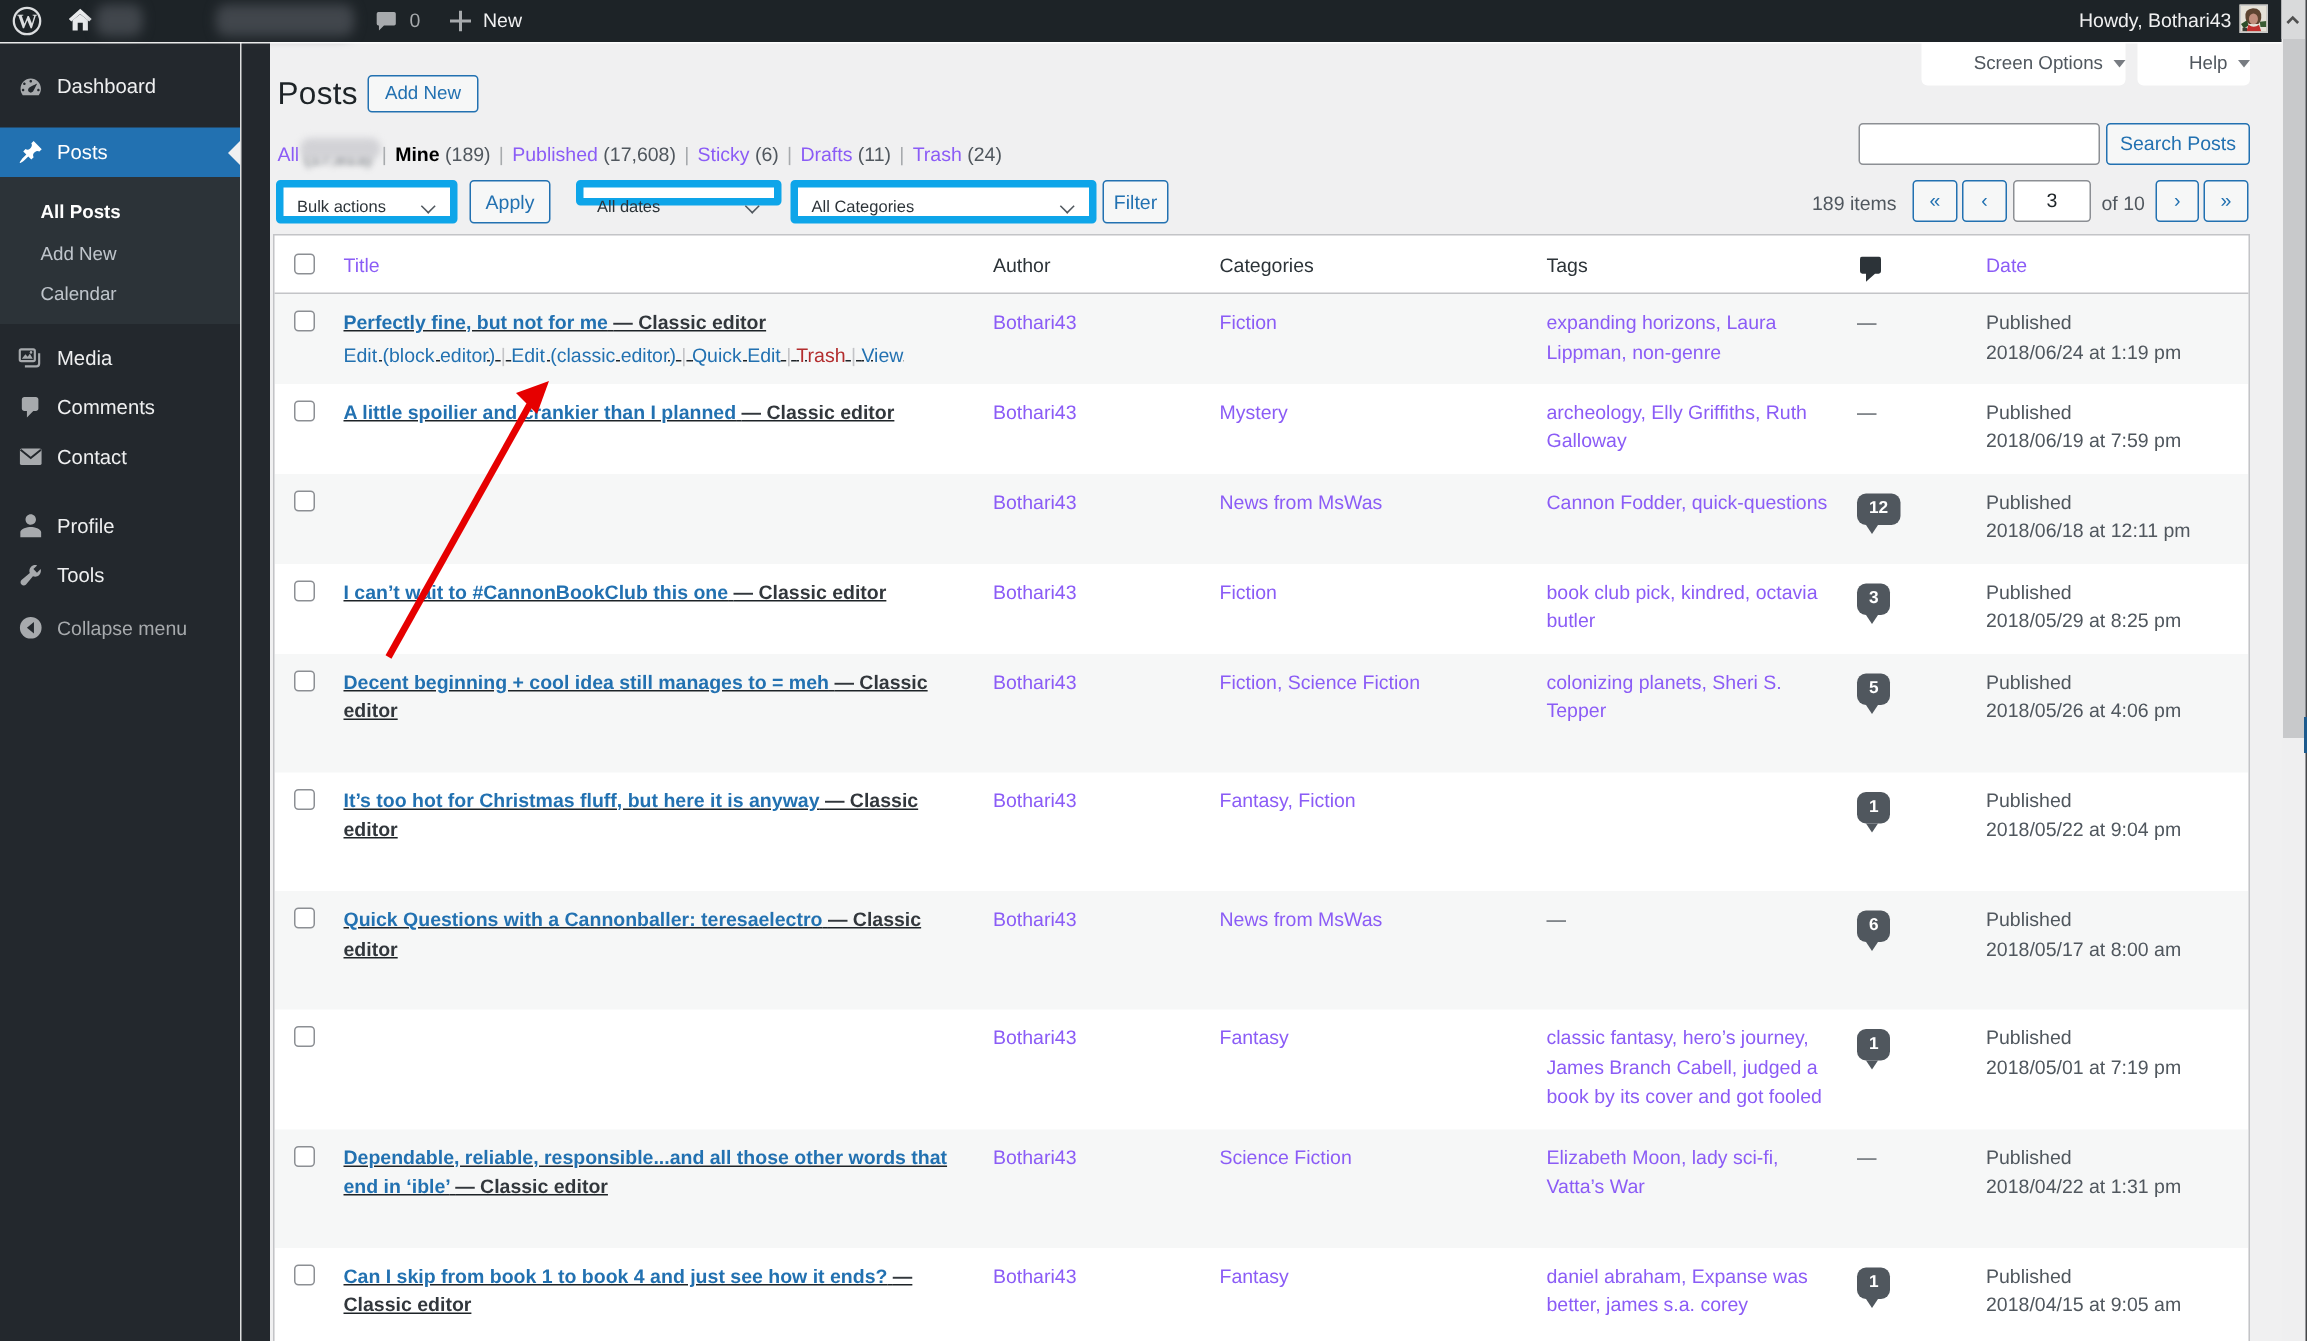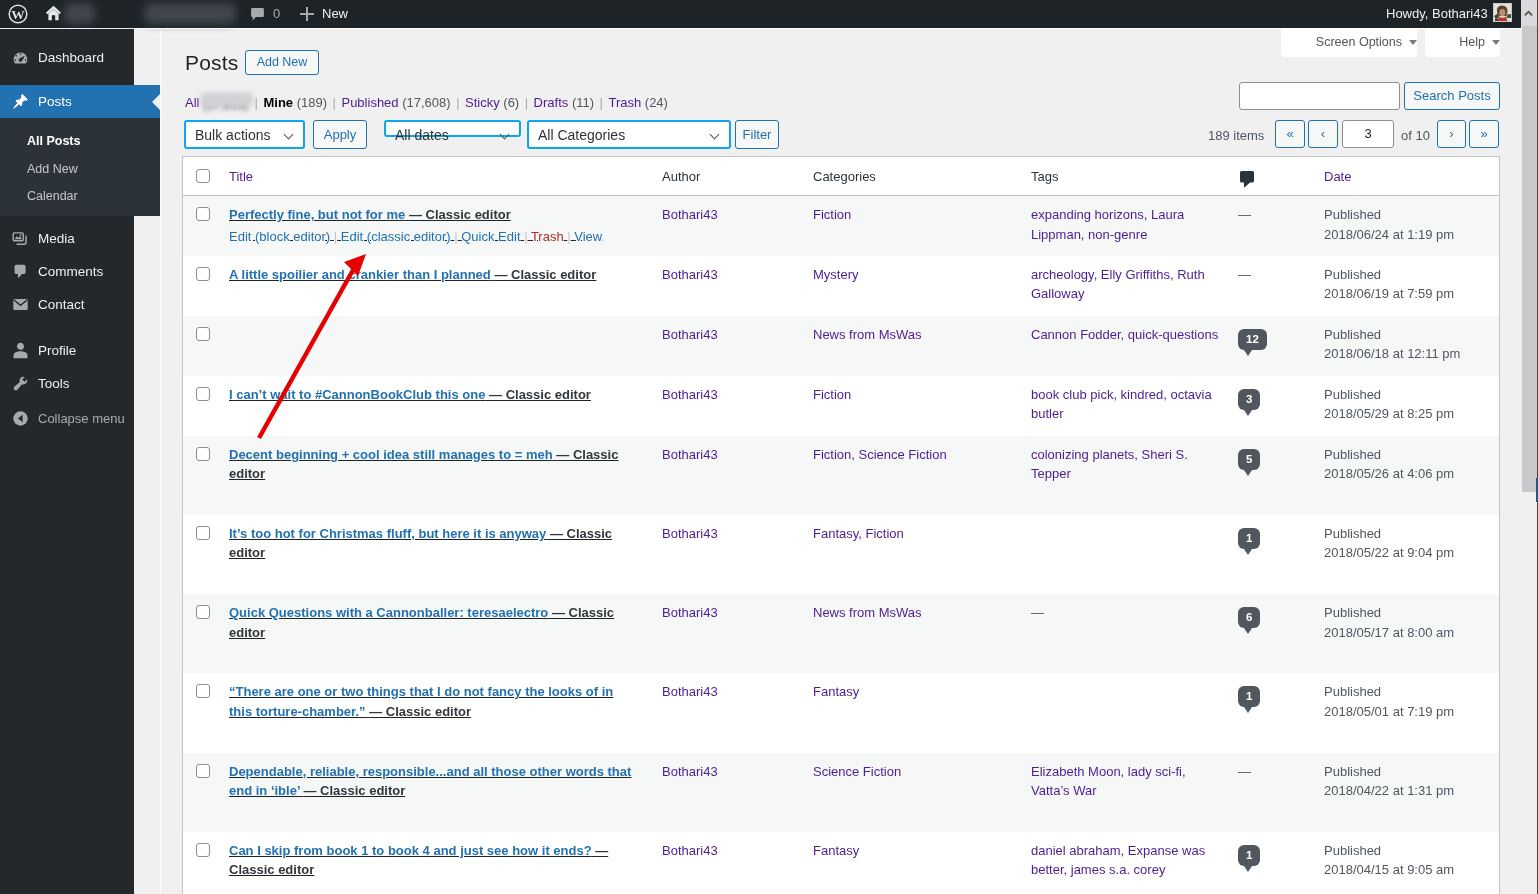--- a/index.html
+++ b/index.html
@@ -1,47 +1,47 @@
 <!DOCTYPE html>
 <html><head>
 <meta charset="utf-8">
 <style>
 * { margin:0; padding:0; box-sizing:border-box; }
 html,body { width:1538px; height:894px; overflow:hidden; }
 body { font-family:"Liberation Sans", sans-serif; font-size:13px; background:#f0f0f1; color:#1d2327; position:relative; }
 .abs { position:absolute; }
-a { text-decoration:none; color:#4c1d95; }
+a { text-decoration:none; color:#8b5cf6; }
 
 
 #adminbar { position:absolute; left:0; top:0; width:1538px; height:28px; background:#1d2327; color:#f0f0f1; z-index:50; }
 #adminbar .halo { position:absolute; left:0; top:28px; width:1538px; height:1px; background:rgba(255,255,255,.9); }
 .ab-item { position:absolute; top:0; height:28px; line-height:28px; color:#f0f0f1; font-size:13px; }
 .blurblob { position:absolute; top:3px; height:21px; background:#41464c; border-radius:7px; filter:blur(4px); }
 
 
-#sidebar { position:absolute; left:0; top:28px; width:134px; height:866px; background:#23282d; z-index:40; }
+#sidebar { position:absolute; left:0; top:28px; width:180px; height:866px; background:#23282d; z-index:40; }
 #sidebar .halo { position:absolute; left:160px; top:0; width:1px; height:866px; background:rgba(255,255,255,.85); }
 .menu-item { position:absolute; left:0; width:160px; height:33px; color:#eeeff0; font-size:13.5px; }
 .menu-item .mi-icon { position:absolute; left:12px; top:8px; width:17px; height:17px; }
 .menu-item .mi-label { position:absolute; left:38px; top:0; line-height:33px; }
 .submenu-bg { position:absolute; left:0; top:90px; width:160px; height:98px; background:#2c3338; }
 .sub-item { position:absolute; left:27px; width:133px; height:27px; line-height:27px; color:rgba(240,246,252,.75); font-size:12.5px; }
 
 
 .tab { position:absolute; top:28px; height:29px; background:#fff; color:#50575e; font-size:12.5px; text-align:right; line-height:29px; border-radius:0 0 4px 4px; }
 .tri-down { display:inline-block; width:0; height:0; border-left:4px solid transparent; border-right:4px solid transparent; border-top:5px solid #787c82; vertical-align:1px; margin-left:7px; }
 h1#pagetitle { position:absolute; left:185px; top:50.5px; font-size:21px; font-weight:400; color:#1d2327; letter-spacing:.2px; }
 .btn { position:absolute; background:#f6f7f7; border:1px solid #2271b1; color:#2271b1; border-radius:3px; font-size:12.5px; text-align:center; font-family:"Liberation Sans",sans-serif; }
 #views { position:absolute; left:185px; top:94px; font-size:13px; color:#50575e; }
 #views .sep { color:#a7aaad; margin:0 5.5px; }
 #views .cnt { color:#50575e; }
 #views .blurcnt { position:relative; display:inline-block; width:46px; height:16px; vertical-align:-3px; }
 #views .bc-text { position:absolute; left:0; bottom:-2px; color:#3c434a; filter:blur(2px); font-size:12px; }
 #views .bc-cover { position:absolute; left:-3px; top:-2px; width:54px; height:14px; background:#d2d2d6; border-radius:7px; filter:blur(2.5px); }
-.select { position:absolute; background:#fff; border:2px solid #0ea5e9; border-radius:3px; color:#2c3338; font-size:14px; line-height:27px; padding-left:9px; }
+.select { position:absolute; background:#fff; border:5px solid #0ea5e9; border-radius:3px; color:#2c3338; font-size:11px; line-height:27px; padding-left:9px; }
 .select .chev { position:absolute; right:11px; top:9px; width:7px; height:7px; border-right:1.6px solid #50575e; border-bottom:1.6px solid #50575e; transform:rotate(45deg); }
 #searchbox { position:absolute; left:1239px; top:82px; width:161px; height:28px; background:#fff; border:1px solid #8c8f94; border-radius:3px; }
 .pgbtn { position:absolute; top:120px; height:28px; background:#f6f7f7; border:1px solid #2271b1; color:#2271b1; border-radius:3px; text-align:center; line-height:26px; font-size:13px; }
 
 
 #table { position:absolute; left:183px; top:157px; width:1316px; height:737px; background:#fff; }
 #thead { position:absolute; left:0; top:0; width:1316px; height:39px; background:#fff; border-bottom:1px solid #c3c4c7; }
 .row { position:absolute; left:0; width:1316px; }
 .row.alt { background:#f6f7f7; }
 .cb { position:absolute; left:12.5px; width:14px; height:14px; border:1px solid #8c8f94; border-radius:3px; background:#fff; }
@@ -261,23 +261,23 @@
     <div class="cb" style="top:11px"></div>
     <div class="col c-title"><a href="#">Quick Questions with a Cannonballer: teresaelectro</a> <span class="state">— Classic<br>editor</span></div>
     <div class="col c-author"><a href="#">Bothari43</a></div>
     <div class="col c-cats"><a href="#">News from MsWas</a></div>
     <div class="dash" style="left:848px">—</div>
     <div class="badge">6</div>
     <div class="col c-date">Published<br>2018/05/17 at 8:00 am</div>
   </div>
   <div class="row" style="top:516.25px;height:79.25px">
     <div class="cb" style="top:11px"></div>
-    <div class="col c-title"><a href="#">“There are one or two things that I do not fancy the looks of in<br>this torture-chamber.”</a> <span class="state">— Classic editor</span></div>
     <div class="col c-author"><a href="#">Bothari43</a></div>
     <div class="col c-cats"><a href="#">Fantasy</a></div>
+    <div class="col c-tags"><a href="#">classic fantasy, hero’s journey,<br>James Branch Cabell, judged a<br>book by its cover and got fooled</a></div>
     <div class="badge">1</div>
     <div class="col c-date">Published<br>2018/05/01 at 7:19 pm</div>
   </div>
   <div class="row alt" style="top:595.5px;height:79.25px">
     <div class="cb" style="top:11px"></div>
     <div class="col c-title"><a href="#">Dependable, reliable, responsible...and all those other words that<br>end in ‘ible’</a> <span class="state">— Classic editor</span></div>
     <div class="col c-author"><a href="#">Bothari43</a></div>
     <div class="col c-cats"><a href="#">Science Fiction</a></div>
     <div class="col c-tags"><a href="#">Elizabeth Moon, lady sci-fi,<br>Vatta’s War</a></div>
     <div class="dash">—</div>

